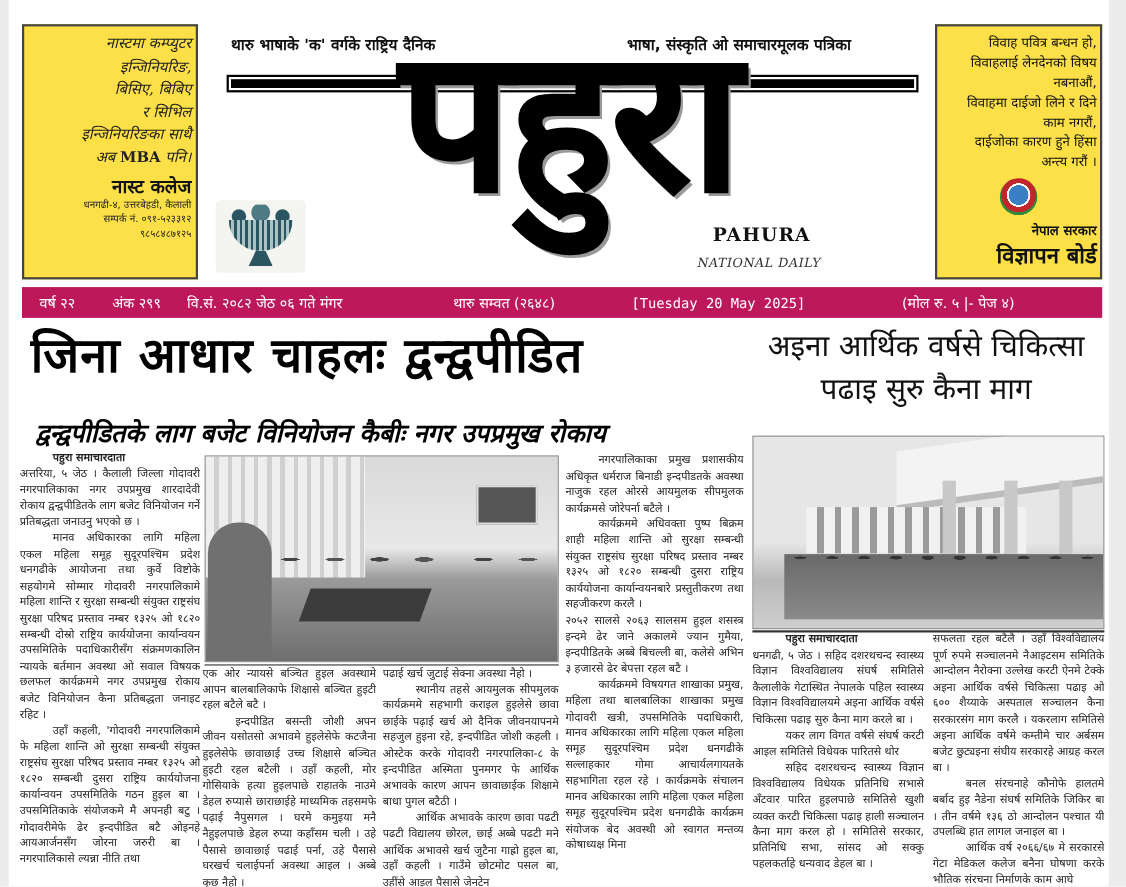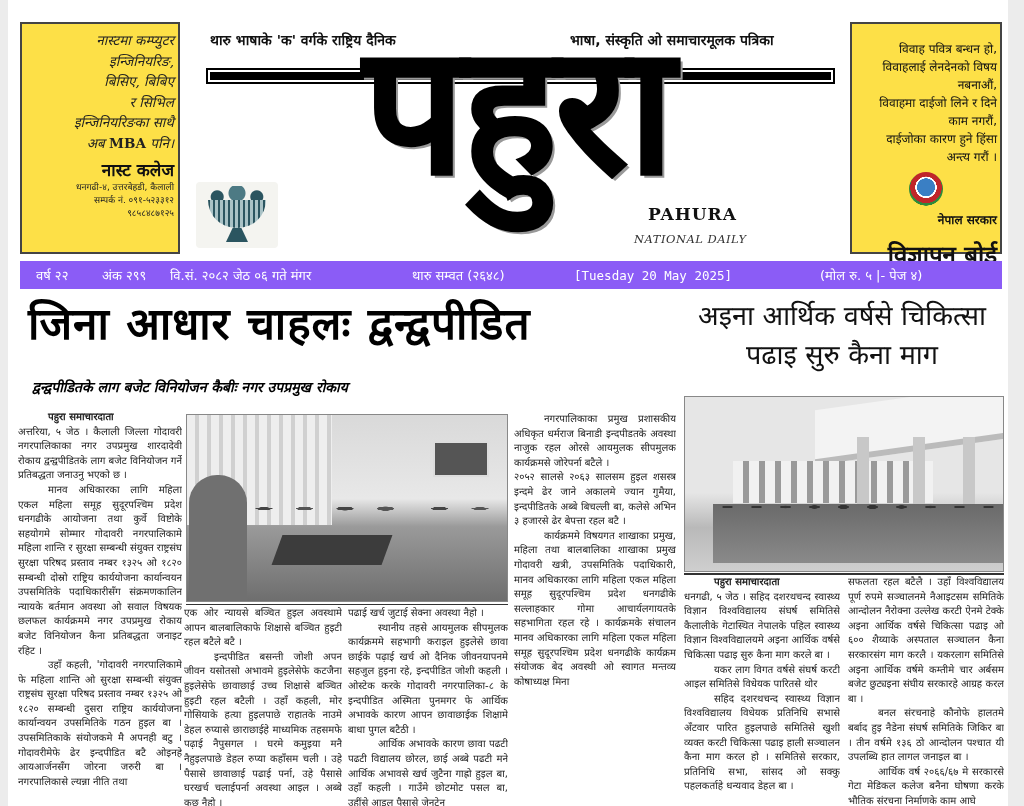--- a/index.html
+++ b/index.html
@@ -8,51 +8,51 @@
   .page { position: absolute; left: 8px; top: 0; width: 1000px; height: 806px; background: #fff; }
 
   
   .ad { position: absolute; border: 2px solid #444; background: #fde047; text-align: right; }
   .ad-left { left: 12px; top: 22px; width: 160px; height: 232px; padding: 6px 4px; }
   .ad-left .ad-line { font-family: "DejaVu Serif", serif; font-style: italic; font-size: 13.5px; line-height: 20.5px; color: #222; }
   .ad-left .ad-line b { font-style: normal; font-weight: bold; }
   .ad-left .college { font-size: 17px; font-weight: bold; margin-top: 6px; line-height: 22px; }
   .ad-left .small { font-size: 9px; line-height: 13px; color: #222; }
 
-  .ad-right { left: 842px; top: 22px; width: 152px; height: 232px; padding: 16px 3px; }
+  .ad-right { left: 842px; top: 22px; width: 152px; height: 232px; padding: 6px 3px; }
   .ad-right .ad-line { font-size: 12px; line-height: 18px; color: #111; }
   .ad-right .emblem { width: 34px; height: 34px; margin: 6px auto 4px; border-radius: 50%;
       background: radial-gradient(circle at 50% 45%, #3a7fc4 0 35%, #ffffff 36% 42%, #c0262a 43% 62%, #2f8a3b 63% 72%, transparent 73%); }
   .ad-right .gov { font-size: 12px; font-weight: bold; line-height: 20px; }
-  .ad-right .board { font-size: 24px; font-weight: bold; line-height: 24px; margin-top: 13px; }
+  .ad-right .board { font-size: 20px; font-weight: bold; line-height: 24px; }
 
   
   .tagline { position: absolute; top: 30px; font-size: 14px; font-weight: bold; color: #111; margin-left: 16px; }
   .tag-left { left: 186px; }
   .tag-right { left: 546px; }
   .logo { position: absolute; left: 190px; top: 62px; width: 640px; height: 150px; }
   .logo-text { position: absolute; left: 0; top: -40px; width: 640px; text-align: center;
       font-size: 178px; font-weight: bold; letter-spacing: -2px; color: #000;
       text-shadow: 3px 3px 0 #999; -webkit-text-stroke: 2px #000; line-height: 1; }
   .logo-bar { position: absolute; left: 10px; top: 8px; width: 625px; height: 12px; background: #000; border: 2px solid #fff; outline: 2px solid #000; }
   .basket { position: absolute; left: 188px; top: 182px; width: 82px; height: 66px;
       background: #f4f4f0; border-radius: 4px; }
   .basket .bowl { position: absolute; left: 12px; top: 18px; width: 58px; height: 28px; background: repeating-linear-gradient(90deg, #2b5560 0 2px, #a9c2c6 2px 5px); border-radius: 0 0 30px 30px; }
   .basket .fruits { position: absolute; left: 8px; top: 4px; width: 66px; height: 18px; background: radial-gradient(circle at 20% 60%, #2b5560 0 6px, transparent 7px), radial-gradient(circle at 50% 40%, #4d7a84 0 8px, transparent 9px), radial-gradient(circle at 80% 60%, #2b5560 0 6px, transparent 7px); }
   .basket .foot { position: absolute; left: 30px; top: 46px; width: 22px; height: 14px; background: #2b5560; clip-path: polygon(30% 0, 70% 0, 100% 100%, 0 100%); }
   .brand-en { position: absolute; left: 640px; top: 204px; font-family: "DejaVu Serif", serif; font-weight: bold; font-size: 17px; letter-spacing: 1px; }
   .brand-sub { position: absolute; left: 626px; top: 232px; font-family: "DejaVu Serif", serif; font-style: italic; font-size: 11.5px; color: #333; letter-spacing: 0.5px; }
 
   
-  .dateline { position: absolute; left: 12px; top: 261px; width: 982px; height: 28px; background: #8b5cf6; color: #fff; font-size: 13px; display: flex; align-items: center; }
+  .dateline { position: absolute; left: 12px; top: 261px; width: 982px; height: 28px; background: #be185d; color: #fff; font-size: 13px; display: flex; align-items: center; }
   .dateline span { position: absolute; white-space: nowrap; }
 
   
   .headline { position: absolute; left: 20px; top: 296px; font-size: 44px; font-weight: bold; line-height: 56px; color: #000; letter-spacing: 1px; }
-  .subhead { position: absolute; left: 24px; top: 377px; font-size: 14px; font-weight: bold; font-style: italic; color: #000; }
+  .subhead { position: absolute; left: 24px; top: 377px; font-size: 23px; font-weight: bold; font-style: italic; color: #000; }
   .headline2 { position: absolute; left: 674px; top: 296px; width: 320px; text-align: center; font-size: 27px; line-height: 39px; color: #111; }
 
   
   .col { position: absolute; font-size: 10px; line-height: 14.6px; color: #222; text-align: justify; overflow: hidden; }
   .col p { text-indent: 3em; }
   .col p.noind { text-indent: 0; }
   .byline { font-weight: bold; text-indent: 0; }
   .col1 { left: 10px; top: 410px; width: 164px; height: 396px; }
   .col2 { left: 176px; top: 606px; width: 158px; height: 240px; }
   .col3 { left: 340px; top: 606px; width: 160px; height: 200px; }
@@ -157,20 +157,21 @@
     <p class="noind">एक ओर न्यायसे बञ्चित हुइल अवस्थामे आपन बालबालिकाफे शिक्षासे बञ्चित हुइटी रहल बटैले बटै ।</p>
     <p>इन्दपीडित बसन्ती जोशी अपन जीवन यसोतसो अभावमे हुइलेसेफे कटजैना हुइलेसेफे छावाछाई उच्च शिक्षासे बञ्चित हुइटी रहल बटैली । उहाँ कहली, मोर गोसियाके हत्या हुइलपाछे राहातके नाउमे डेहल रुप्यासे छाराछाईहे माध्यमिक तहसमफे पढ़ाई नैपुसगल । घरमे कमुइया मनै नैहुइलपाछे डेहल रुप्या कहाँसम चली । उहे पैसासे छावाछाई पढाई पर्ना, उहे पैसासे घरखर्च चलाईपर्ना अवस्था आइल । अब्बे कुछ नैहो ।</p>
   </div>
   <div class="col col3">
     <p class="noind">पढाई खर्च जुटाई सेक्ना अवस्था नैहो ।</p>
     <p>स्थानीय तहसे आयमुलक सीपमुलक कार्यक्रममे सहभागी कराइल हुइलेसे छावा छाईके पढ़ाई खर्च ओ दैनिक जीवनयापनमे सहजुल हुइना रहे, इन्दपीडित जोशी कहली । ओस्टेक करके गोदावरी नगरपालिका-८ के इन्दपीडित अस्मिता पुनमगर फे आर्थिक अभावके कारण आपन छावाछाईक शिक्षामे बाधा पुगल बटैठी ।</p>
     <p>आर्थिक अभावके कारण छावा पढटी पढटी विद्यालय छोरल, छाई अब्बे पढटी मने आर्थिक अभावसे खर्च जुटैना गाह्रो हुइल बा, उहाँ कहली । गाउँमे छोटमोट पसल बा, उहींसे आइल पैसासे जेनटेन</p>
   </div>
   <div class="col col4">
     <p>नगरपालिकाका प्रमुख प्रशासकीय अधिकृत धर्मराज बिनाडी इन्दपीडतके अवस्था नाजुक रहल ओरसे आयमुलक सीपमुलक कार्यक्रमसे जोरेपर्ना बटैले ।</p>
+    <p>कार्यक्रममे अधिवक्ता पुष्प बिक्रम शाही महिला शान्ति ओ सुरक्षा सम्बन्धी संयुक्त राष्ट्रसंघ सुरक्षा परिषद प्रस्ताव नम्बर १३२५ ओ १८२० सम्बन्धी दुसरा राष्ट्रिय कार्ययोजना कार्यान्वयनबारे प्रस्तुतीकरण तथा सहजीकरण करलै ।</p>
     <p class="noind">२०५२ सालसे २०६३ सालसम हुइल शसस्त्र इन्दमे ढेर जाने अकालमे ज्यान गुमैया, इन्दपीडितके अब्बे बिचल्ली बा, कलेसे अभिन ३ हजारसे ढेर बेपत्ता रहल बटै ।</p>
     <p>कार्यक्रममे विषयगत शाखाका प्रमुख, महिला तथा बालबालिका शाखाका प्रमुख गोदावरी खत्री, उपसमितिके पदाधिकारी, मानव अधिकारका लागि महिला एकल महिला समूह सुदूरपश्चिम प्रदेश धनगढीके सल्लाहकार गोमा आचार्यलगायतके सहभागिता रहल रहे । कार्यक्रमके संचालन मानव अधिकारका लागि महिला एकल महिला समूह सुदूरपश्चिम प्रदेश धनगढीके कार्यक्रम संयोजक बेद अवस्थी ओ स्वागत मन्तव्य कोषाध्यक्ष मिना</p>
   </div>
 
   <div class="headline2">अइना आर्थिक वर्षसे चिकित्सा पढाइ सुरु कैना माग</div>
   <div class="photo photo2">
     <div class="roof"></div>
     <div class="bldg"></div>
     <div class="pillar" style="left:172px"></div>
     <div class="pillar" style="left:228px"></div>

